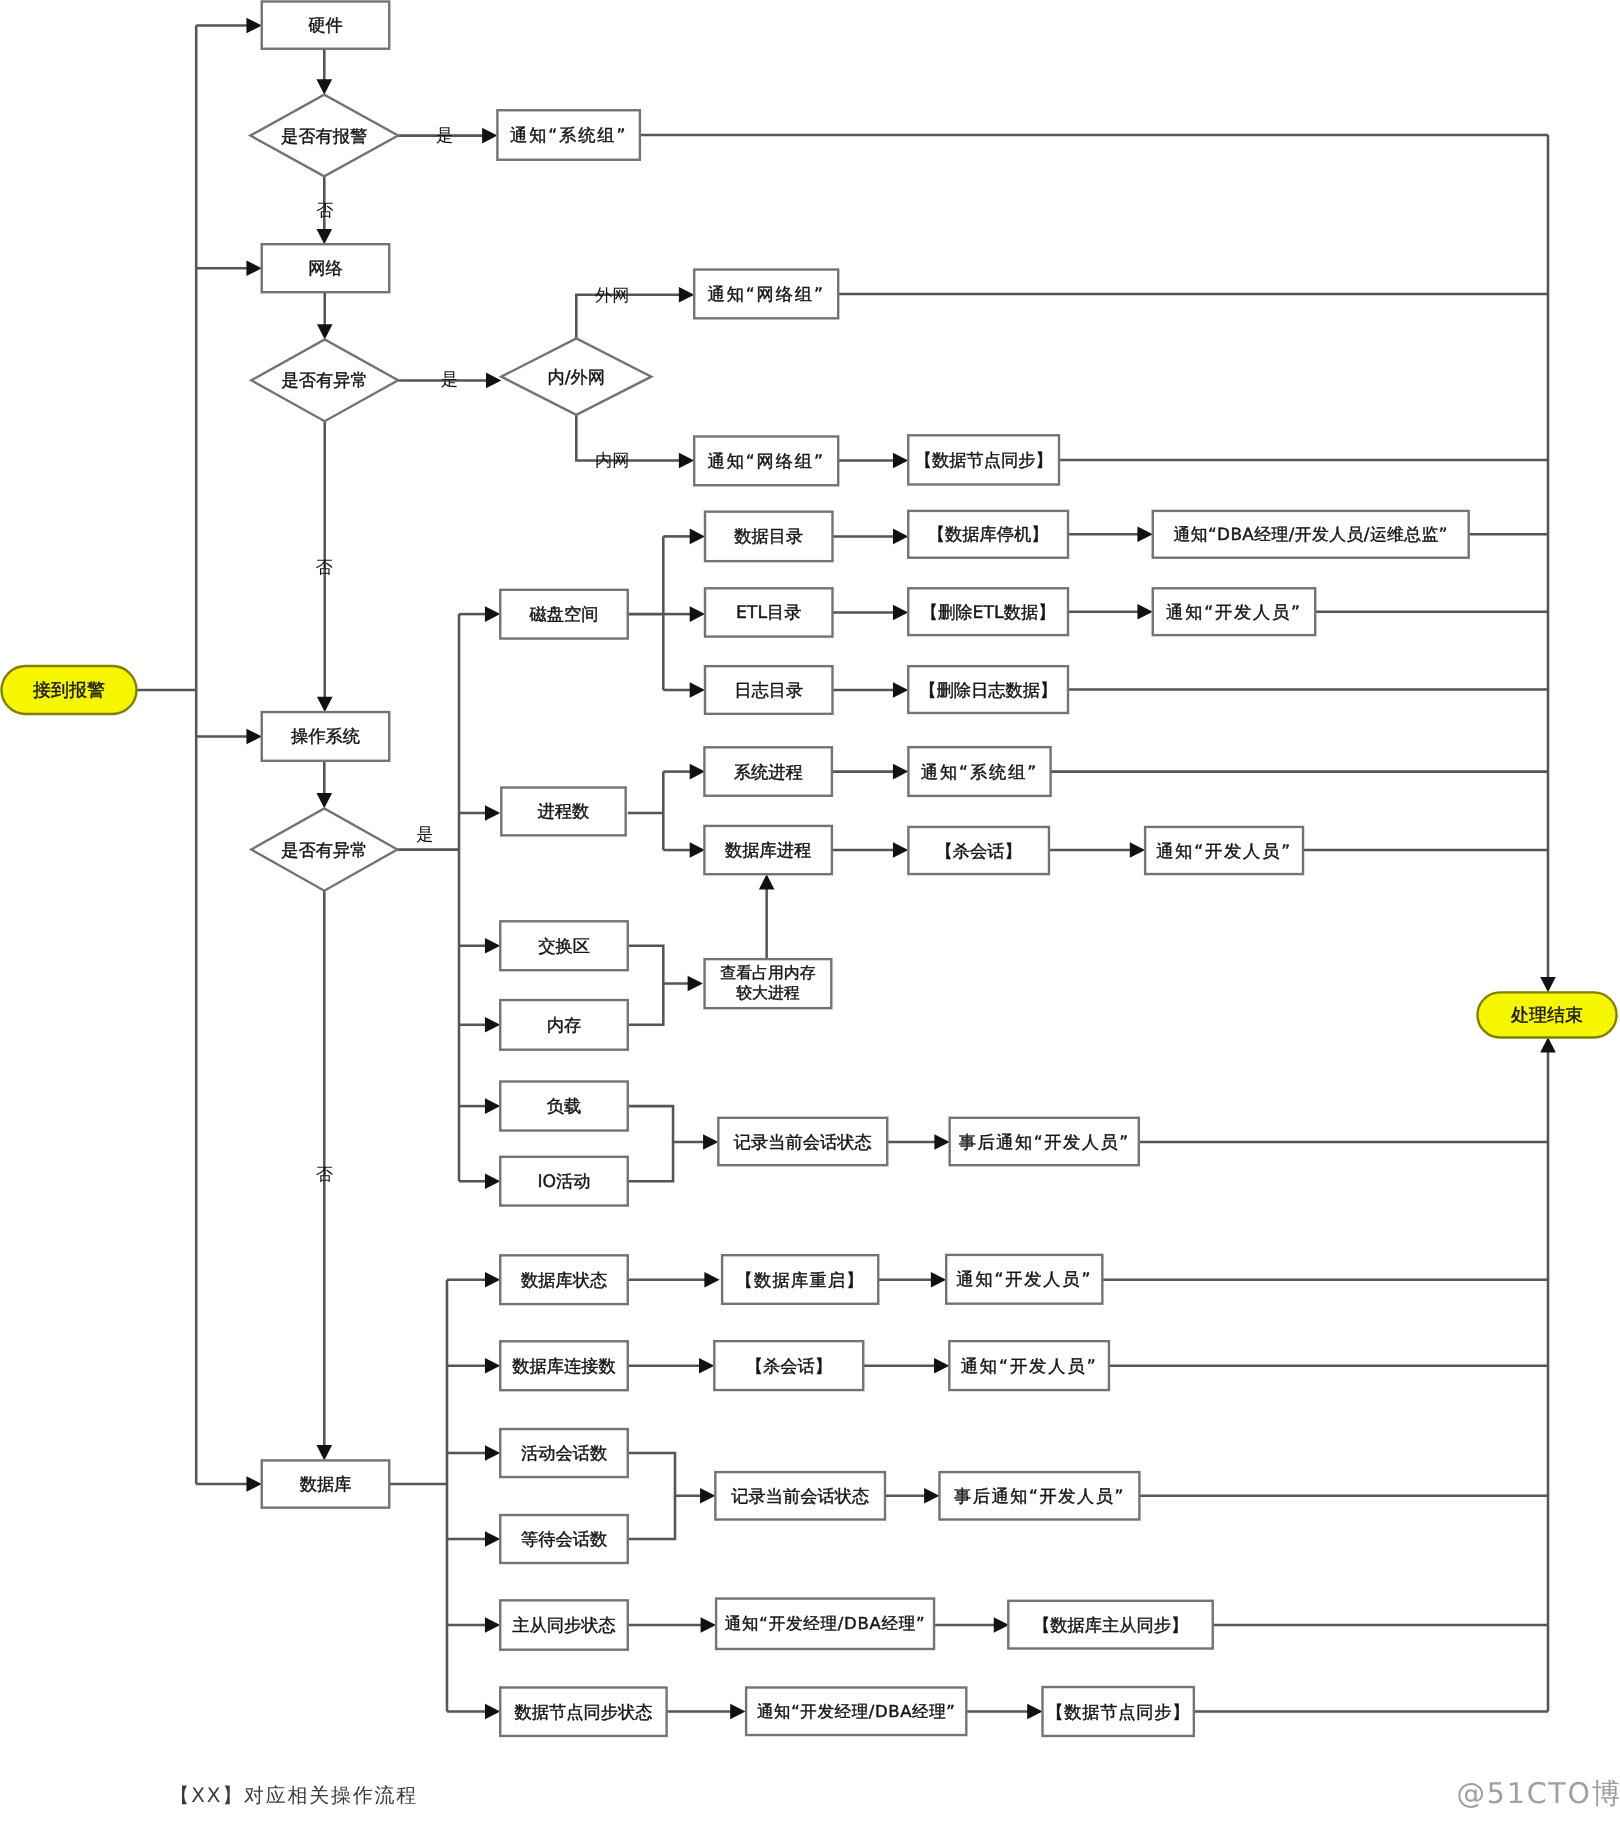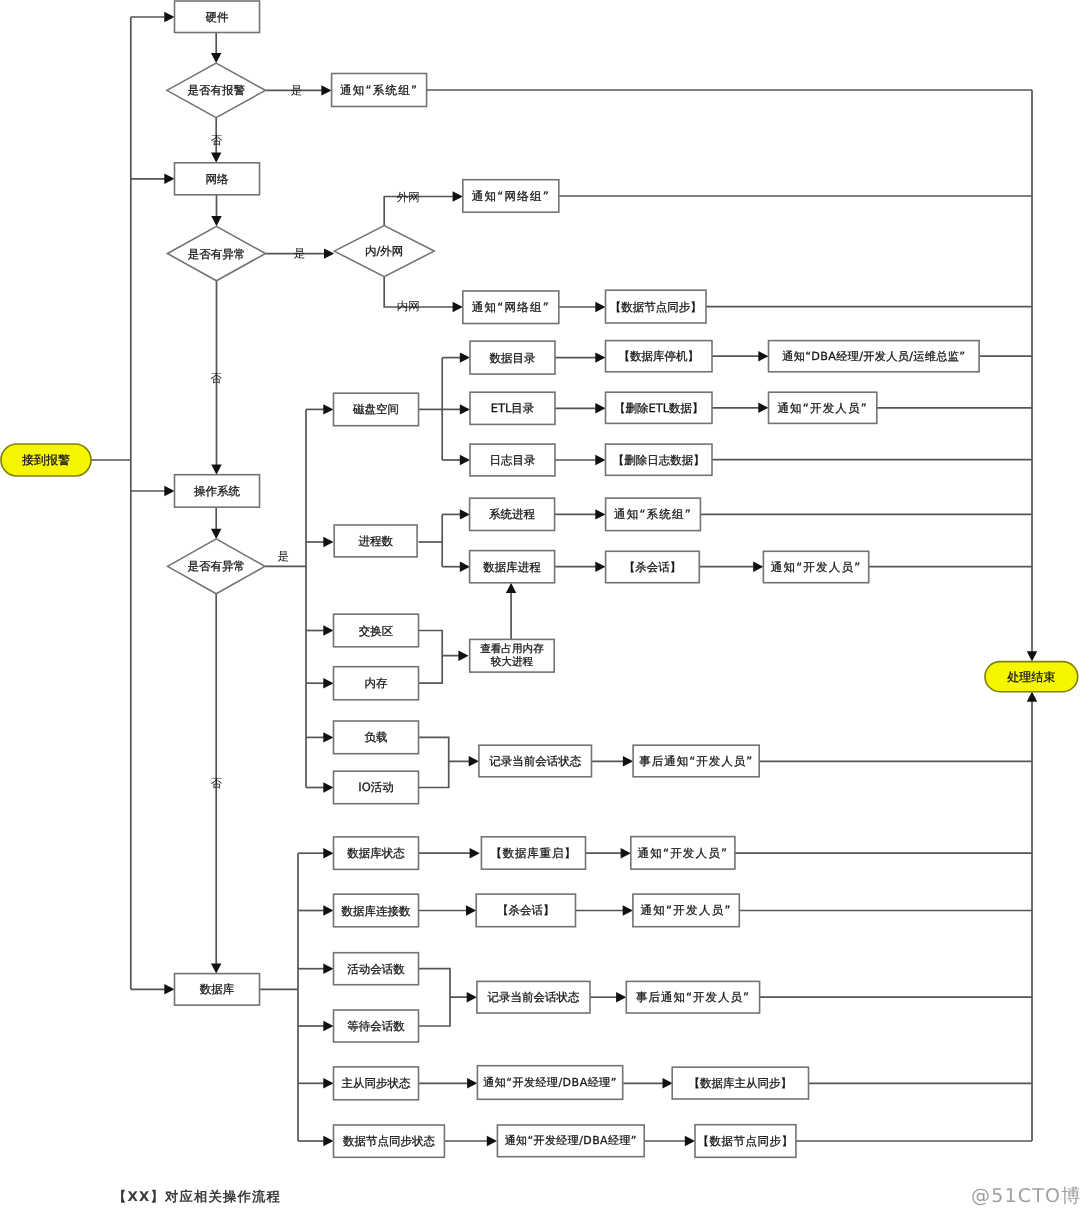--- a/index.html
+++ b/index.html
@@ -6,21 +6,21 @@
   html,body{margin:0;padding:0;background:#ffffff;}
   body{width:1080px;height:1216px;overflow:hidden;
        font-family:"DejaVu Sans","Liberation Sans",sans-serif;
        -webkit-font-smoothing:antialiased;text-rendering:geometricPrecision;}
   #chart{position:relative;width:1080px;height:1216px;background:#ffffff;}
   #svg{position:absolute;left:0;top:0;display:block;}
   .nodeText{dominant-baseline:central;text-anchor:middle;}
   #svg text{paint-order:stroke fill;}
   #chart{will-change:transform;}
   #caption{position:absolute;left:113px;top:1188px;font-size:13.3px;color:#3b3b3b;
-           letter-spacing:1.2px;white-space:nowrap;font-weight:bold;}
+           letter-spacing:1.2px;white-space:nowrap;}
   #watermark{position:absolute;left:971px;top:1183px;font-size:19px;color:#a0a0a0;letter-spacing:1.2px;
              white-space:nowrap;}
 </style>
 </head>
 <body>
 
 <div id="chart">
   <svg id="svg" width="1080" height="1216" viewBox="0 0 1080 1216">
       <g>
         <path d="M 91 460 L 130.8 460" fill="none" stroke="#555555" stroke-width="1.7" stroke-linecap="butt" stroke-linejoin="miter"></path>

